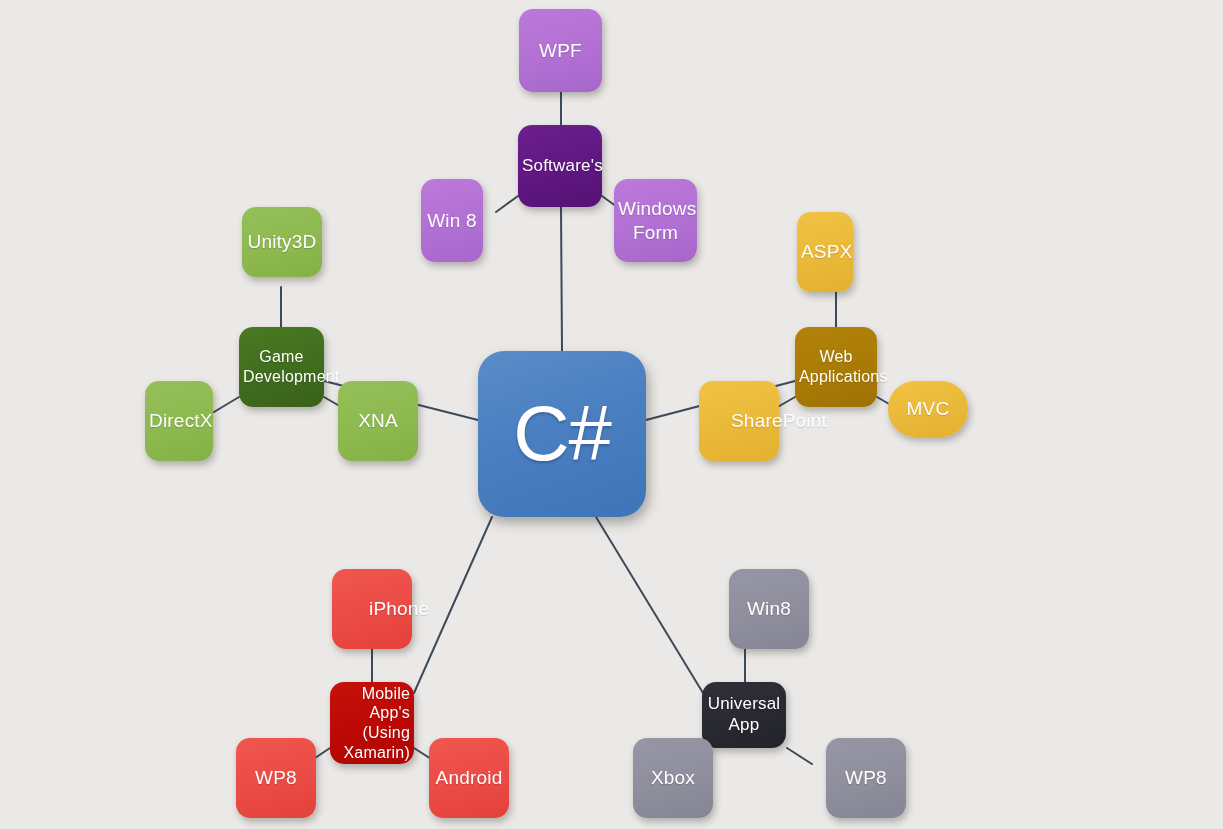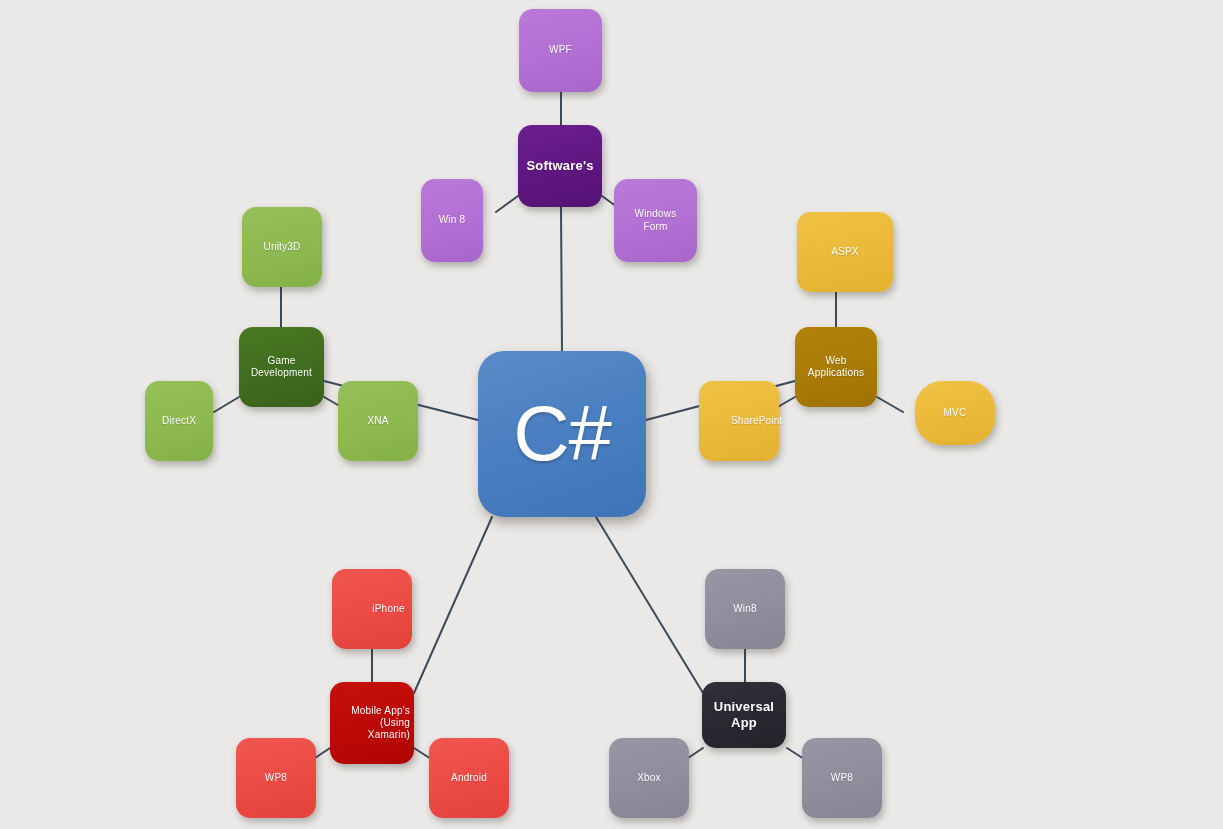--- a/index.html
+++ b/index.html
@@ -57,25 +57,25 @@
 
   
   .p-purple-lite { background: linear-gradient(165deg, #bb79da 0%, #b06fd2 60%, #a866ca 100%); }
   .p-purple-dark { background: linear-gradient(165deg, #6c1f8e 0%, #5e1680 60%, #551273 100%); }
   .p-green-lite  { background: linear-gradient(165deg, #95c059 0%, #8cb84f 60%, #83b047 100%); }
   .p-green-dark  { background: linear-gradient(165deg, #4a7a22 0%, #3f6b1e 60%, #39611a 100%); }
   .p-gold-lite   { background: linear-gradient(165deg, #f0c243 0%, #eab838 60%, #e3b02f 100%); }
   .p-gold-dark   { background: linear-gradient(165deg, #b2830a 0%, #a87a05 60%, #9d7103 100%); }
   .p-red-lite    { background: linear-gradient(165deg, #f0564f 0%, #ea4a43 60%, #e3413a 100%); }
   .p-red-dark    { background: linear-gradient(165deg, #c6100a 0%, #bb0804 60%, #ae0603 100%); text-align: right; }
-  .p-gray-lite   { background: linear-gradient(165deg, #9696a4 0%, #8d8d9c 60%, #858593 100%); }
+  .p-gray-lite   { background: linear-gradient(165deg, #9696a4 0%, #8d8d9c 60%, #858593 100%); margin-left: 24px; }
   .p-gray-dark   { background: linear-gradient(165deg, #2f3038 0%, #282930 60%, #232429 100%); }
-  .sz-md  { font-size: 10px; }
-  .sz-sm  { font-size: 13px; font-weight: bold; }
-  .sz-xs  { font-size: 10px; }
+  .sz-md  { font-size: 19px; }
+  .sz-sm  { font-size: 17px; }
+  .sz-xs  { font-size: 16px; }
 </style>
 </head>
 <body>
 
 <div id="canvas">
   <svg id="edges" viewBox="0 0 1223 829" preserveAspectRatio="none">
       <line x1="562" y1="351" x2="561" y2="207" stroke="#3c4a5a" stroke-width="2" stroke-linecap="round"></line>
       <line x1="561" y1="125" x2="561" y2="92" stroke="#3c4a5a" stroke-width="2" stroke-linecap="round"></line>
       <line x1="518" y1="196" x2="496" y2="212" stroke="#3c4a5a" stroke-width="2" stroke-linecap="round"></line>
       <line x1="602" y1="196" x2="624" y2="212" stroke="#3c4a5a" stroke-width="2" stroke-linecap="round"></line>
@@ -106,44 +106,44 @@
       <div class="node  p-purple-dark sz-sm" style="left: 518px; top: 125px; width: 84px; height: 82px;">
         <span class="lbl">Software's</span>
       </div>
       <div class="node  p-purple-lite sz-md" style="left: 421px; top: 179px; width: 62px; height: 83px;">
         <span class="lbl">Win 8</span>
       </div>
       <div class="node  p-purple-lite sz-md" style="left: 614px; top: 179px; width: 83px; height: 83px;">
         <span class="lbl">Windows
 Form</span>
       </div>
-      <div class="node  p-green-lite sz-md" style="left: 242px; top: 207px; width: 80px; height: 80px;">
+      <div class="node  p-green-lite sz-md" style="left: 242px; top: 207px; width: 80px; height: 70px;">
         <span class="lbl">Unity3D</span>
       </div>
       <div class="node  p-green-dark sz-xs" style="left: 239px; top: 327px; width: 85px; height: 80px;">
         <span class="lbl">Game
 Development</span>
       </div>
       <div class="node  p-green-lite sz-md" style="left: 145px; top: 381px; width: 68px; height: 80px;">
         <span class="lbl">DirectX</span>
       </div>
       <div class="node  p-green-lite sz-md" style="left: 338px; top: 381px; width: 80px; height: 80px;">
         <span class="lbl">XNA</span>
       </div>
-      <div class="node  p-gold-lite sz-md" style="left: 797px; top: 212px; width: 96px; height: 80px;">
+      <div class="node  p-gold-lite sz-md" style="left: 797px; top: 212px; width: 56px; height: 80px;">
         <span class="lbl">ASPX</span>
       </div>
       <div class="node  p-gold-dark sz-xs" style="left: 795px; top: 327px; width: 82px; height: 80px;">
         <span class="lbl">Web
 Applications</span>
       </div>
       <div class="node  p-gold-lite sz-md" style="left: 699px; top: 381px; width: 80px; height: 80px; padding-left: 32px;">
         <span class="lbl">SharePoint</span>
       </div>
-      <div class="node  p-gold-lite sz-md" style="left: 915px; top: 381px; width: 80px; height: 64px; border-radius: 27px;">
+      <div class="node  p-gold-lite sz-md" style="left: 888px; top: 381px; width: 80px; height: 56px; border-radius: 27px;">
         <span class="lbl">MVC</span>
       </div>
       <div class="node  p-red-lite sz-md" style="left: 332px; top: 569px; width: 80px; height: 80px; padding-left: 37px;">
         <span class="lbl">iPhone</span>
       </div>
       <div class="node  p-red-dark sz-xs" style="left: 330px; top: 682px; width: 84px; height: 82px;">
         <span class="lbl">Mobile App's
 (Using
 Xamarin)</span>
       </div>

